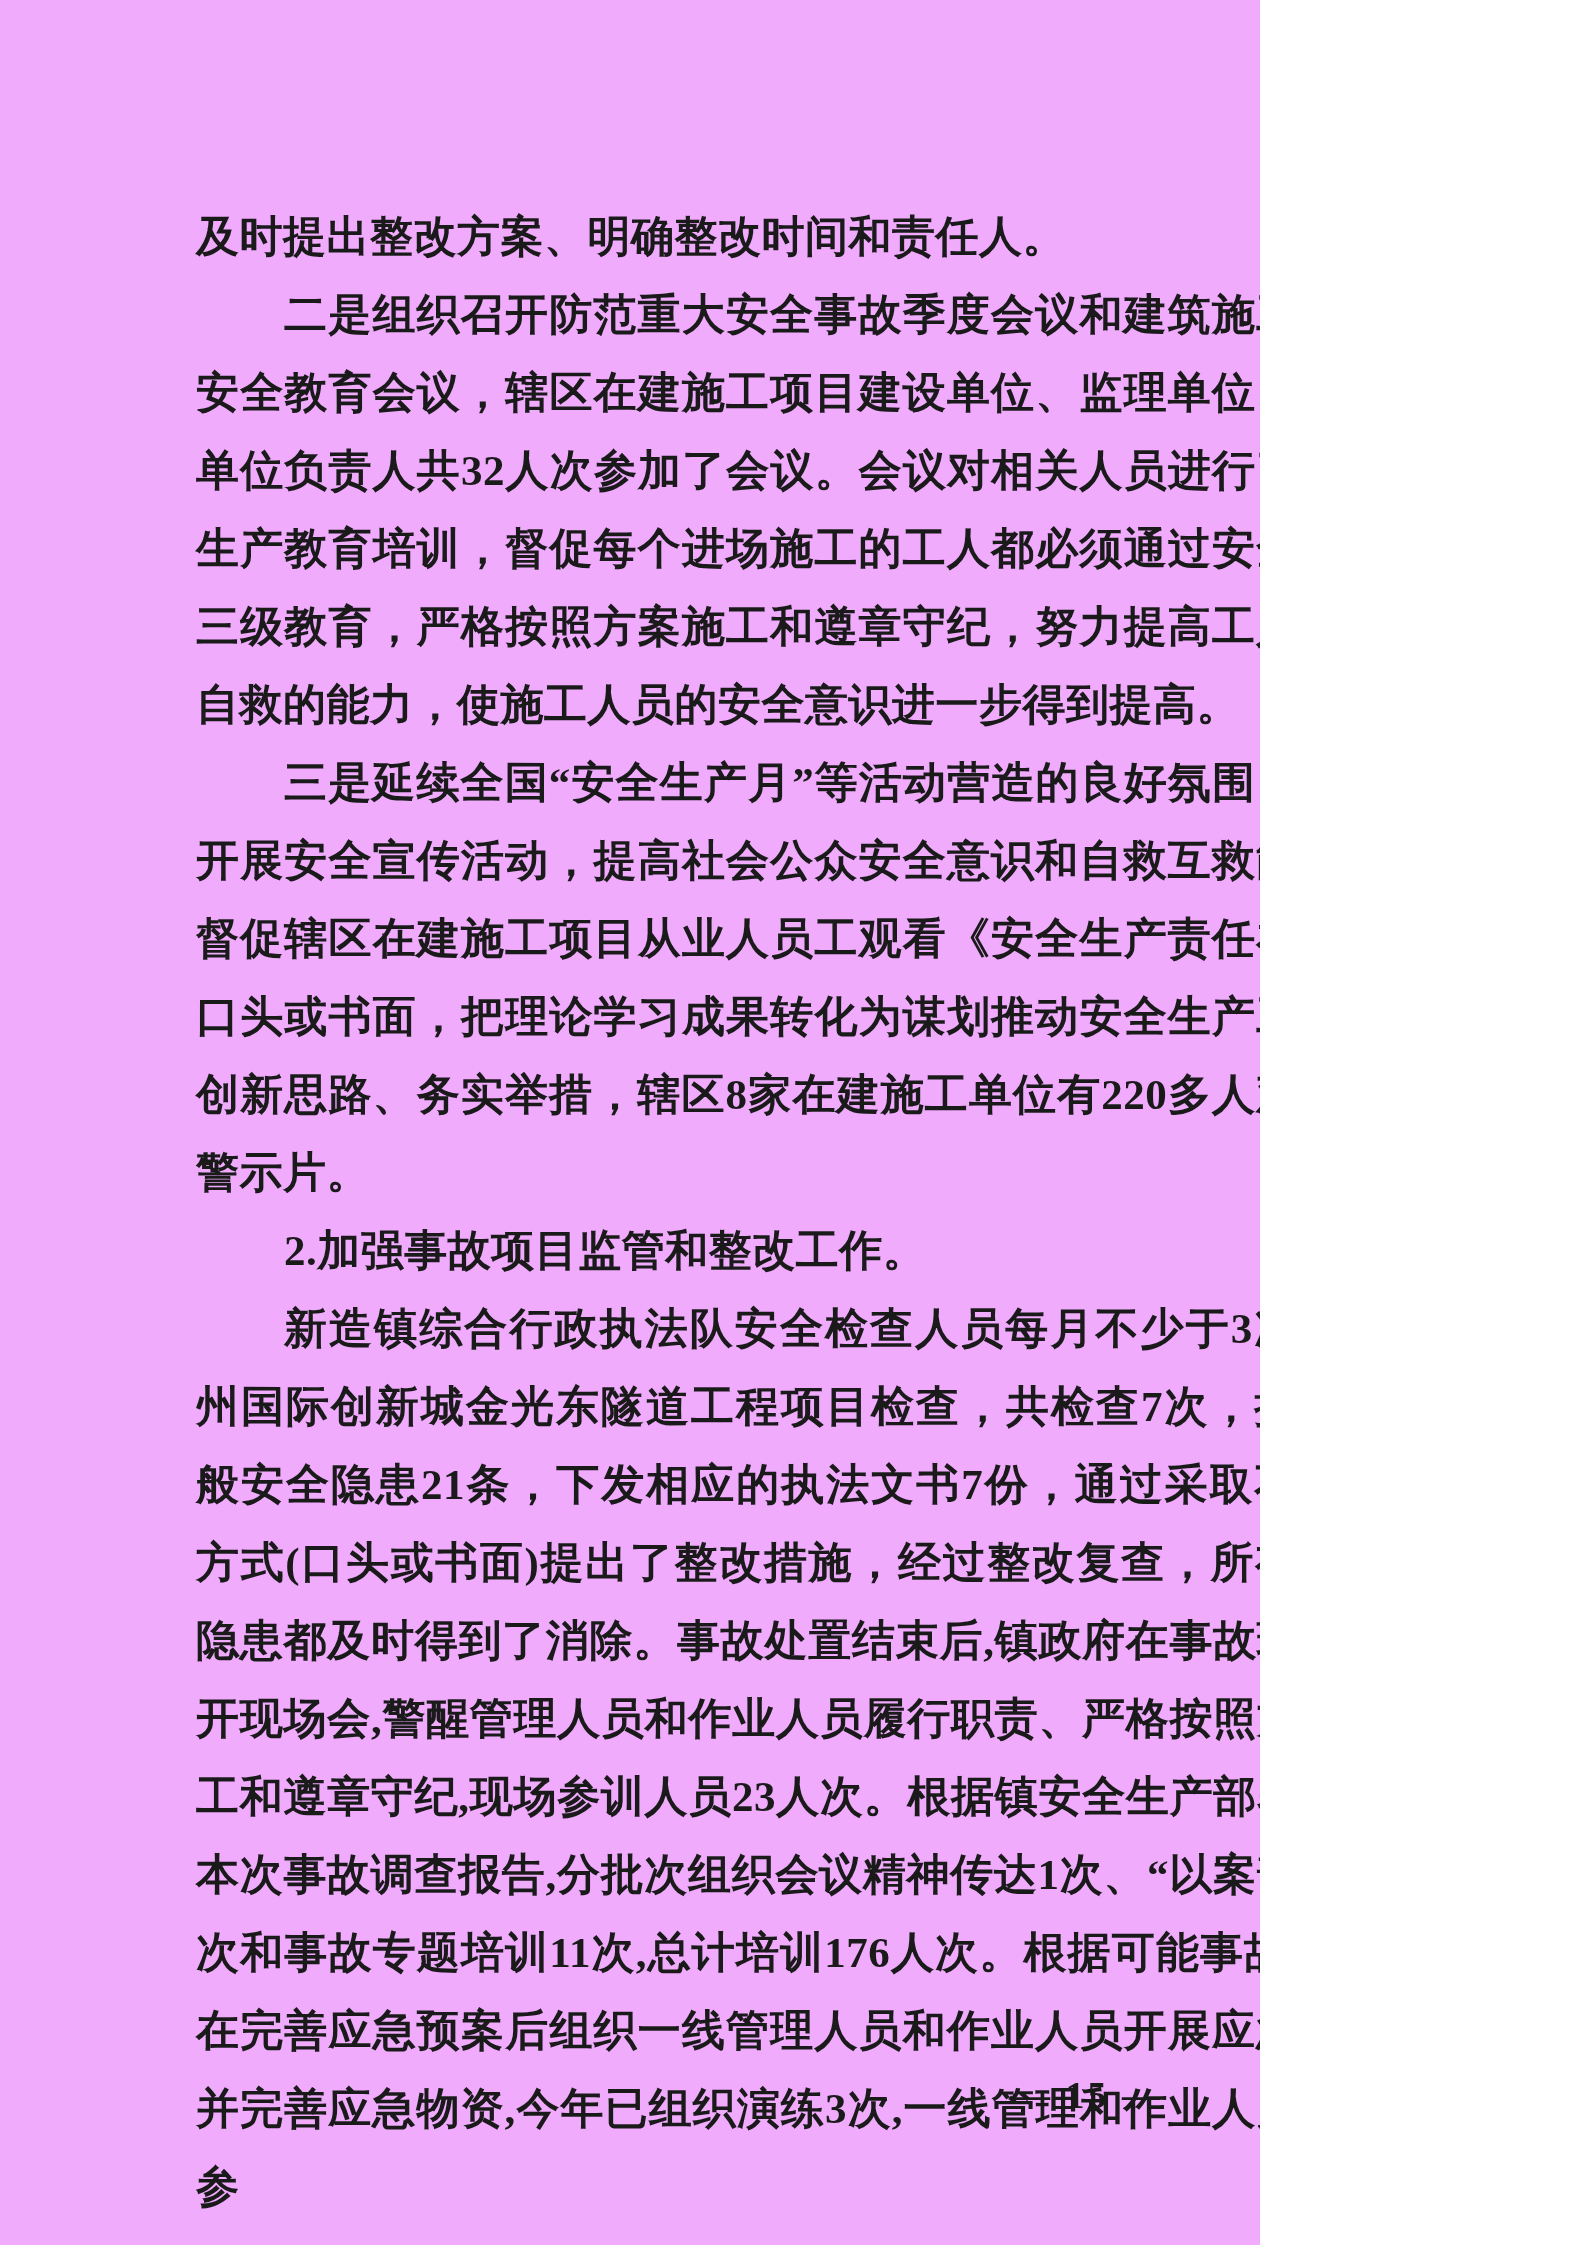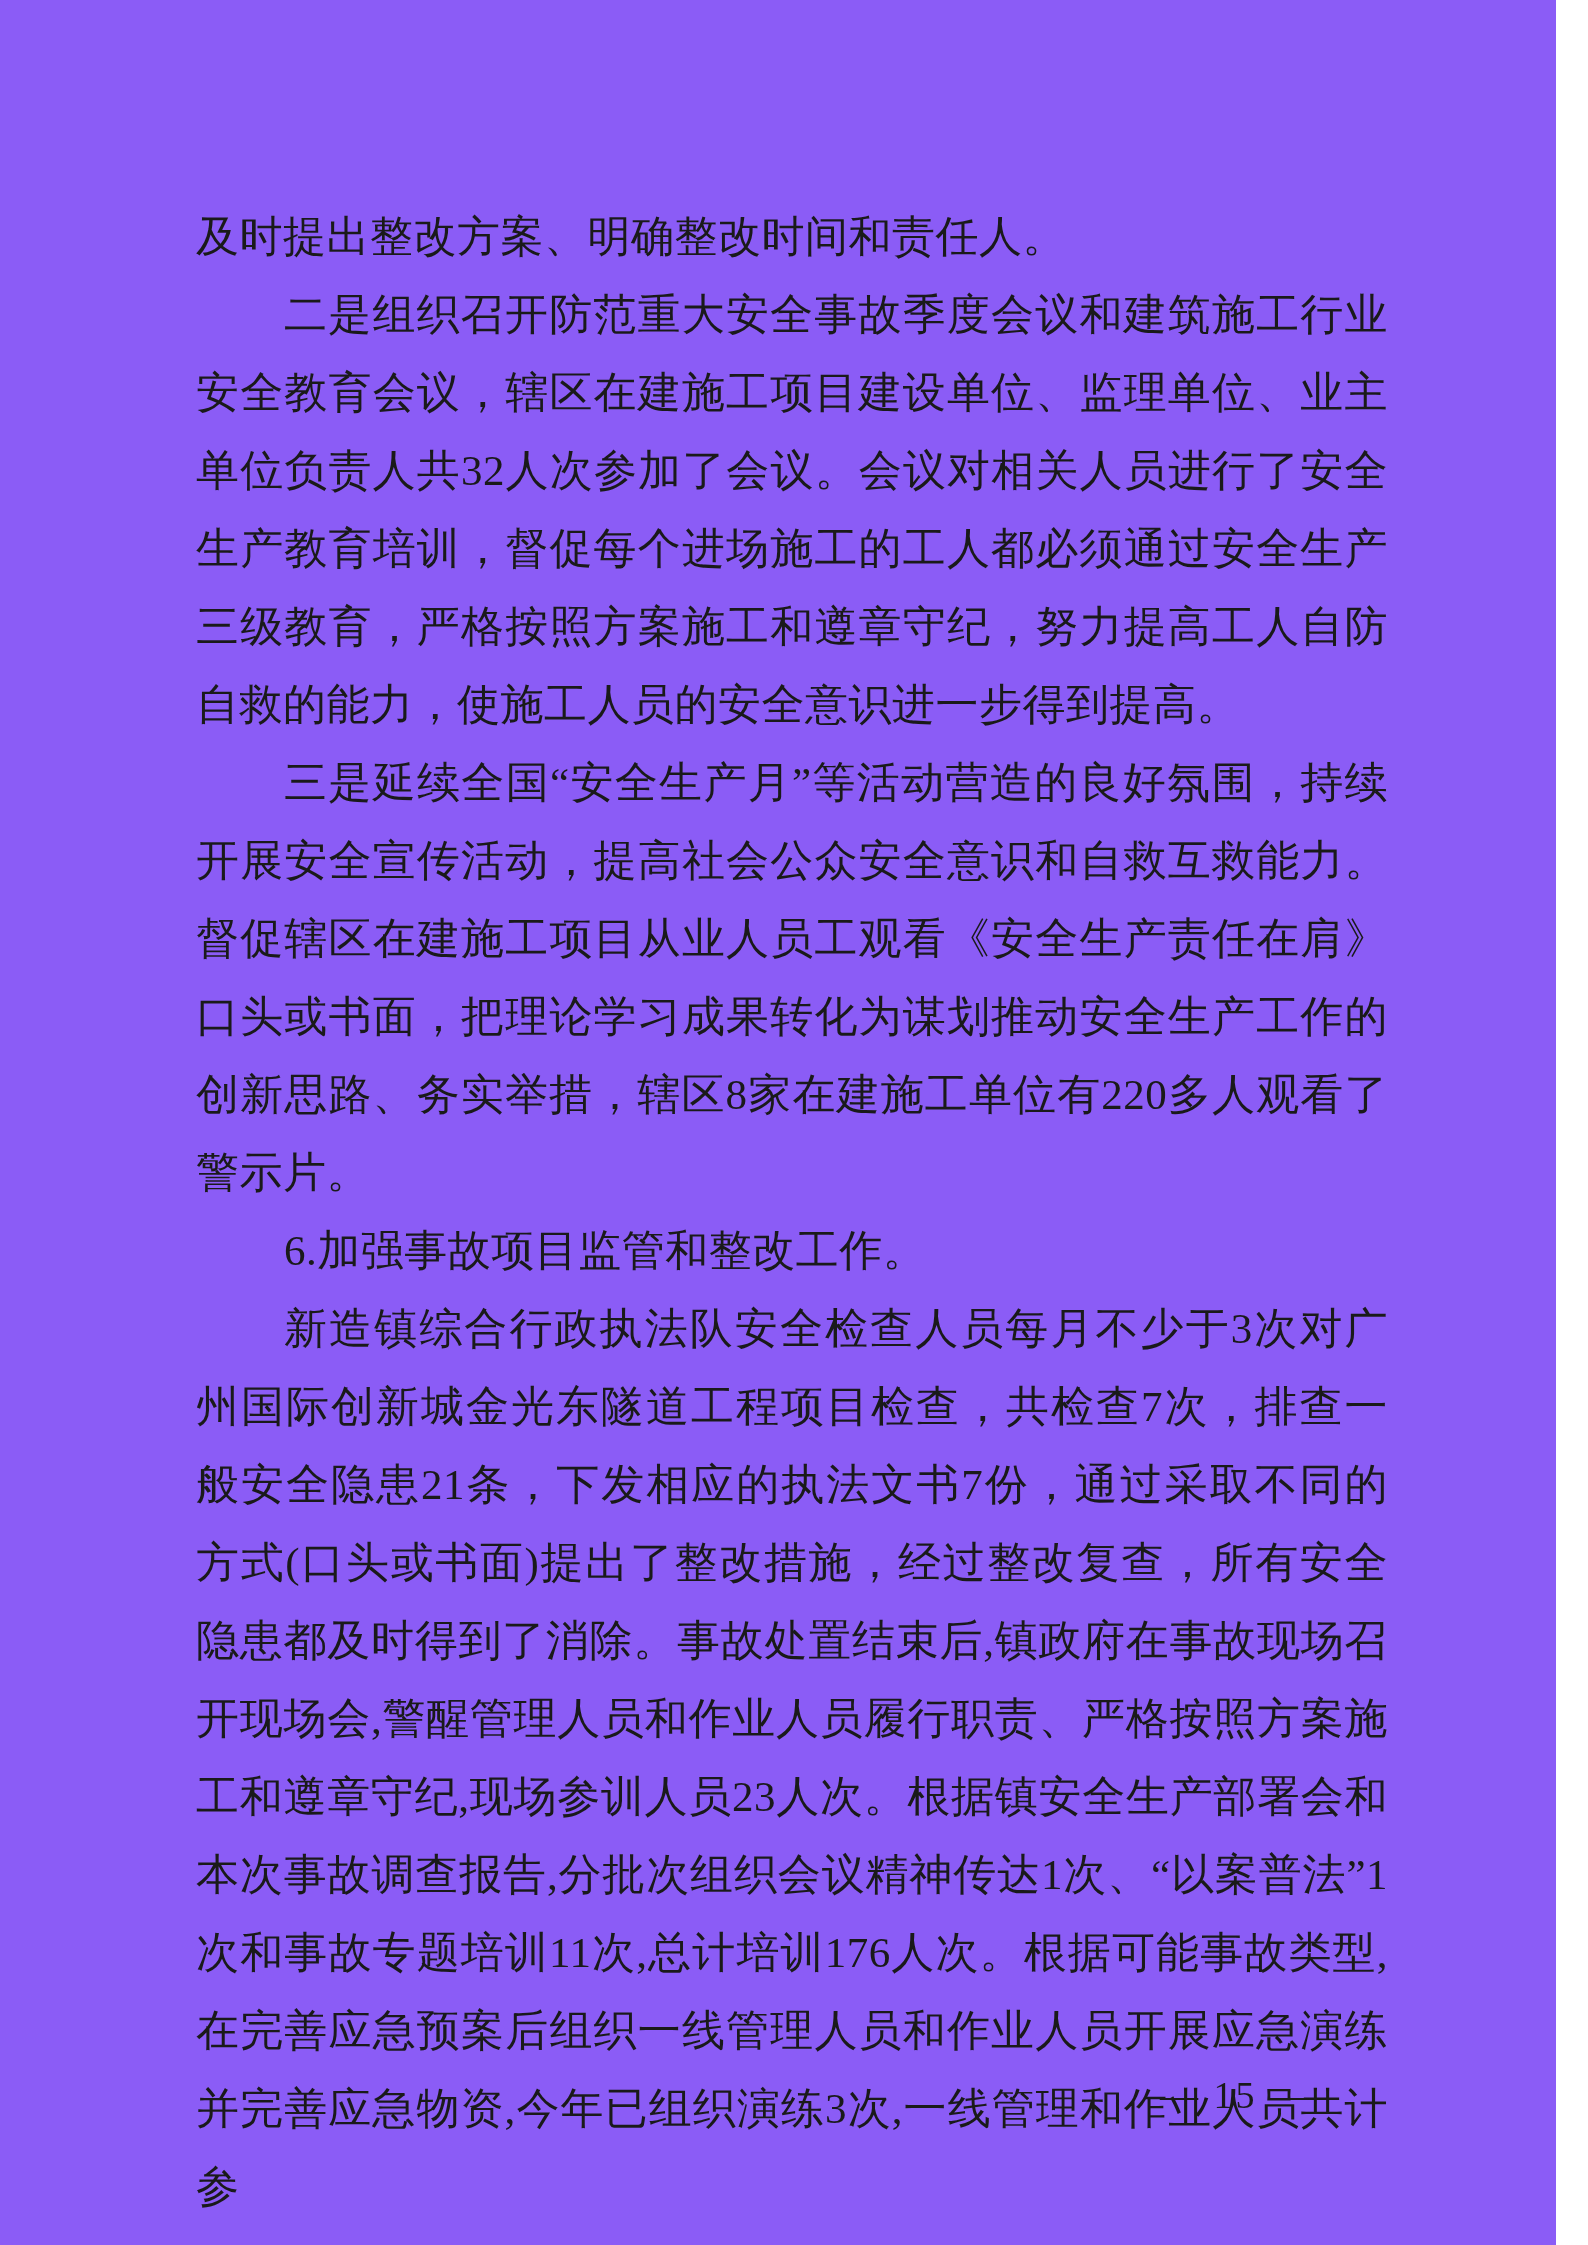--- a/index.html
+++ b/index.html
@@ -2,25 +2,26 @@
 <html><head>
 <meta charset="utf-8">
 <style>
   html, body {
     margin: 0;
     padding: 0;
     background: #ffffff;
   }
   .page {
     position: relative;
-    width: 1556px;
+    width: 1260px;
     height: 2245px;
-    background: #8b5cf6;
+    background: #f0abfc;
     box-sizing: border-box;
     overflow: hidden;
+    font-weight: bold;
   }
   .content {
     position: absolute;
     left: 196px;
     top: 198px;
     width: 1192px;
   }
   .para {
     font-family: "Liberation Serif", "DejaVu Serif", serif;
     font-size: 43px;
@@ -49,17 +50,17 @@
   }
 </style>
 </head>
 <body>
 
 <div class="page">
   <div class="content">
     <p class="para">及时提出整改方案、明确整改时间和责任人。</p>
     <p class="para indent">二是组织召开防范重大安全事故季度会议和建筑施工行业安全教育会议，辖区在建施工项目建设单位、监理单位、业主单位负责人共32人次参加了会议。会议对相关人员进行了安全生产教育培训，督促每个进场施工的工人都必须通过安全生产三级教育，严格按照方案施工和遵章守纪，努力提高工人自防自救的能力，使施工人员的安全意识进一步得到提高。</p>
     <p class="para indent">三是延续全国“安全生产月”等活动营造的良好氛围，持续开展安全宣传活动，提高社会公众安全意识和自救互救能力。督促辖区在建施工项目从业人员工观看《安全生产责任在肩》口头或书面，把理论学习成果转化为谋划推动安全生产工作的创新思路、务实举措，辖区8家在建施工单位有220多人观看了警示片。</p>
-    <p class="para indent">6.加强事故项目监管和整改工作。</p>
+    <p class="para indent">2.加强事故项目监管和整改工作。</p>
     <p class="para indent">新造镇综合行政执法队安全检查人员每月不少于3次对广州国际创新城金光东隧道工程项目检查，共检查7次，排查一般安全隐患21条，下发相应的执法文书7份，通过采取不同的方式(口头或书面)提出了整改措施，经过整改复查，所有安全隐患都及时得到了消除。事故处置结束后,镇政府在事故现场召开现场会,警醒管理人员和作业人员履行职责、严格按照方案施工和遵章守纪,现场参训人员23人次。根据镇安全生产部署会和本次事故调查报告,分批次组织会议精神传达1次、“以案普法”1次和事故专题培训11次,总计培训176人次。根据可能事故类型,在完善应急预案后组织一线管理人员和作业人员开展应急演练并完善应急物资,今年已组织演练3次,一线管理和作业人员共计参</p>
   </div>
   <div class="page-number">— 15 —</div>
 </div>
 
 </body></html>

